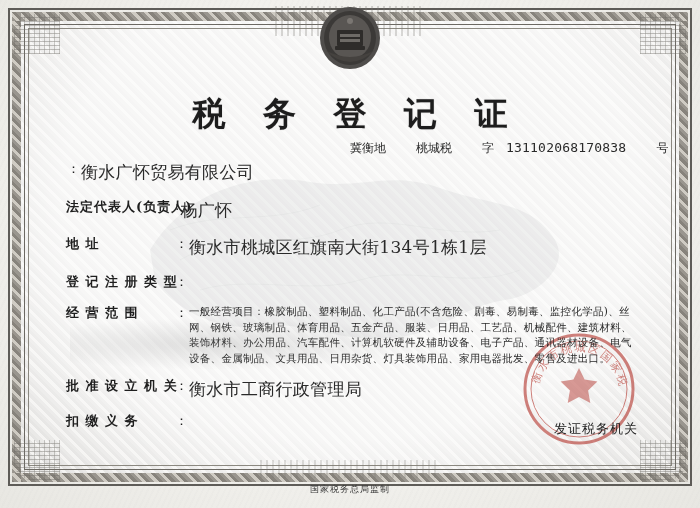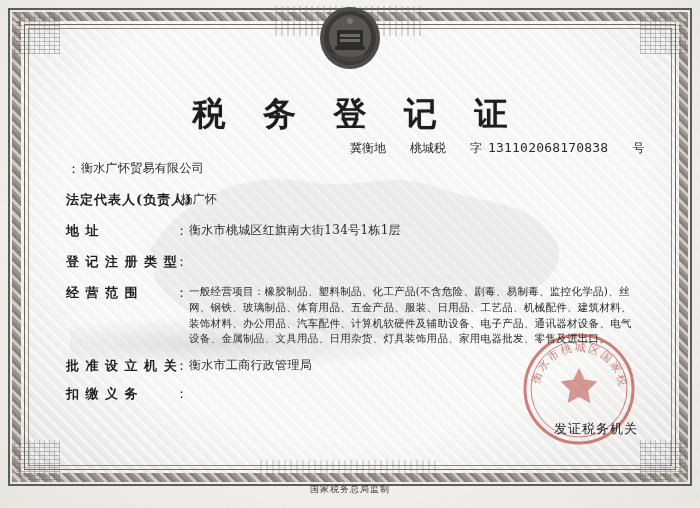--- a/index.html
+++ b/index.html
@@ -141,21 +141,21 @@
     text-shadow: 0 0 1px rgba(0,0,0,0.35);
   }
 
   
   .serial-line {
     position: absolute;
     top: 140px;
     left: 350px;
     display: flex;
     align-items: baseline;
-    gap: 6px;
+    gap: 12px;
     font-size: 12px;
     font-family: "DejaVu Serif", "Liberation Serif", serif;
     color: #262626;
     z-index: 5;
   }
   .serial-line .gap-l { margin-left: 18px; }
   .serial-line .sn {
     font-family: "DejaVu Sans Mono", "Liberation Mono", monospace;
     font-size: 13px;
     letter-spacing: 0.2px;
@@ -184,21 +184,21 @@
     font-weight: 600;
     letter-spacing: 1px;
   }
   .row .label.spread {
     display: inline-block;
     width: 108px;
   }
   .row .colon { margin: 0 1px; }
   .row .value {
     flex: 1 1 auto;
-    font-size: 12px;
+    font-size: 17px;
     color: #2a2a2a;
     letter-spacing: 0.3px;
     line-height: 1.45;
   }
   .row.scope .value { font-size: 10.5px; line-height: 1.5; }
 
   .row.scope { margin-bottom: 10px; justify-content: space-between; }
   .row.approve { margin-bottom: 10px; }
 
   

